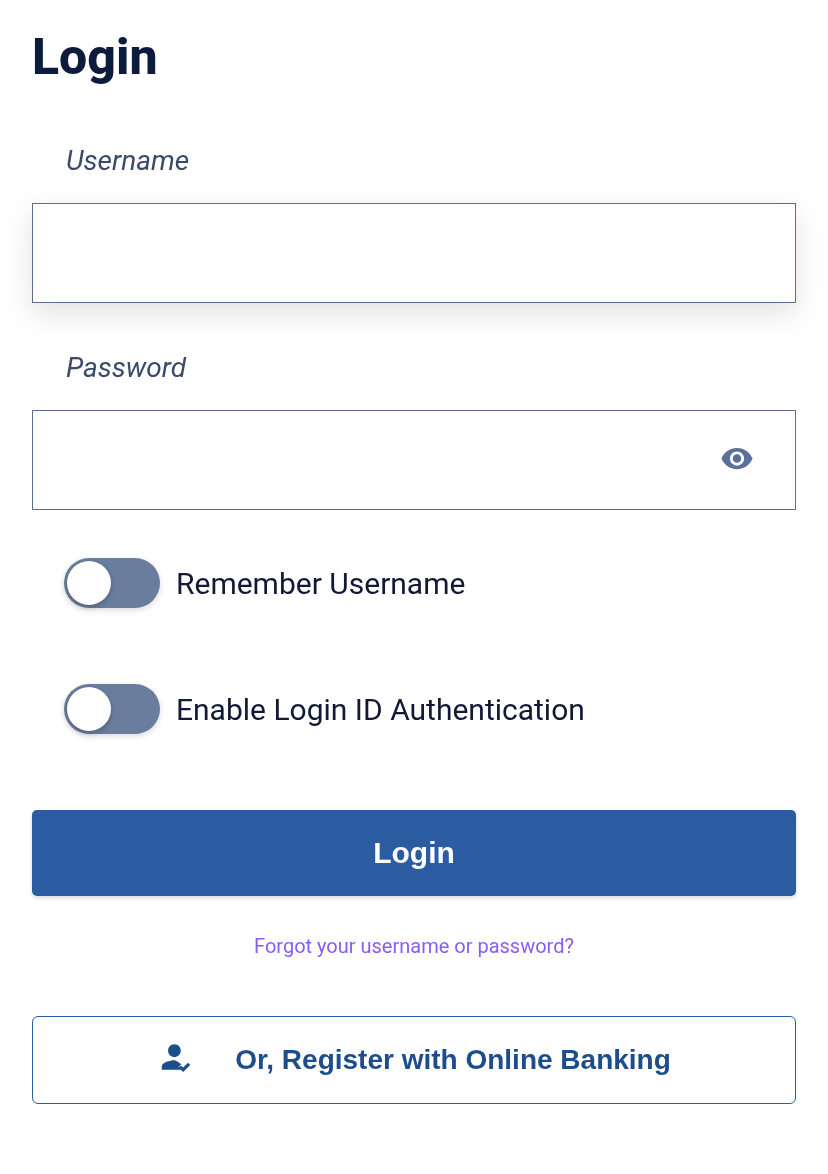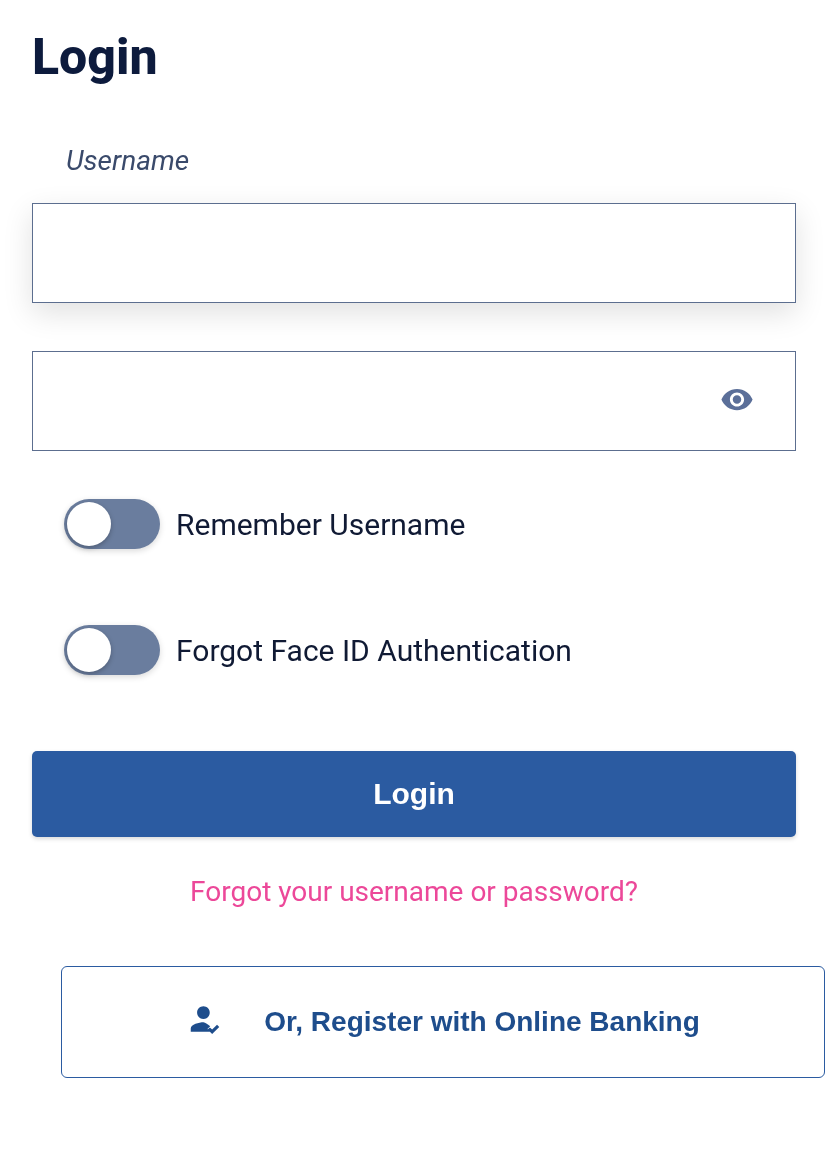--- a/index.html
+++ b/index.html
@@ -116,60 +116,60 @@
       border-radius: 5px;
       font-size: 30px;
       font-weight: 700;
       cursor: pointer;
       box-shadow: 0 2px 4px rgba(0,0,0,0.15);
       margin-bottom: 38px;
     }
     .forgot-link {
       display: block;
       text-align: center;
-      font-size: 28px;
-      color: #ec4899;
+      font-size: 20px;
+      color: #8b5cf6;
       text-decoration: none;
       margin-bottom: 58px;
       cursor: pointer;
     }
     .register-button {
       width: 100%;
-      height: 112px;
+      height: 88px;
       background: #ffffff;
       border: 1px solid #2b5ba1;
       border-radius: 6px;
       display: flex;
       align-items: center;
       justify-content: center;
       gap: 40px;
       cursor: pointer;
       font-size: 28px;
       font-weight: 700;
       color: #1e4d8c;
-      margin-left: 29px;
     }
     .register-button svg {
       width: 38px;
       height: 38px;
       fill: #1e4d8c;
     }
   </style>
 </head>
 <body>
 
 <div class="container">
   <h1 class="page-title">Login</h1>
 
   <div class="field-group">
     <label class="field-label">Username</label>
     <input type="text" class="text-input shadowed" value="" style="">
   </div>
 
   <div class="field-group">
+    <label class="field-label">Password</label>
     <div class="password-wrapper">
       <input type="password" class="text-input password-input" value="" style="">
       <button class="eye-button">
         <span>
           <svg viewBox="0 0 24 24">
               <path d="M12 4.5C7 4.5 2.73 7.61 1 12c1.73 4.39 6 7.5 11 7.5s9.27-3.11 11-7.5c-1.73-4.39-6-7.5-11-7.5zM12 17c-2.76 0-5-2.24-5-5s2.24-5 5-5 5 2.24 5 5-2.24 5-5 5zm0-8c-1.66 0-3 1.34-3 3s1.34 3 3 3 3-1.34 3-3-1.34-3-3-3z"></path>
             </svg>
         </span>
       </button>
     </div>
@@ -180,21 +180,21 @@
       <button class="toggle" aria-pressed="false">
         <span class="toggle-knob"></span>
       </button>
       <span class="toggle-label">Remember Username</span>
     </div>
 
     <div class="toggle-row">
       <button class="toggle" aria-pressed="false">
         <span class="toggle-knob"></span>
       </button>
-      <span class="toggle-label">Forgot Face ID Authentication</span>
+      <span class="toggle-label">Enable Login ID Authentication</span>
     </div>
   </div>
 
   <button class="login-button">Login</button>
 
   <a class="forgot-link">Forgot your username or password?</a>
 
   <button class="register-button">
     <span>
       <svg viewBox="0 0 24 24">

